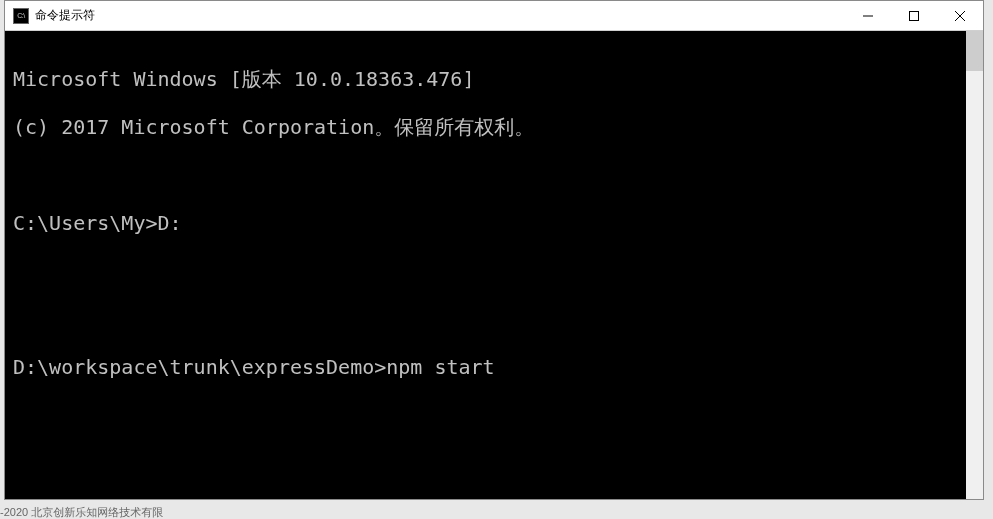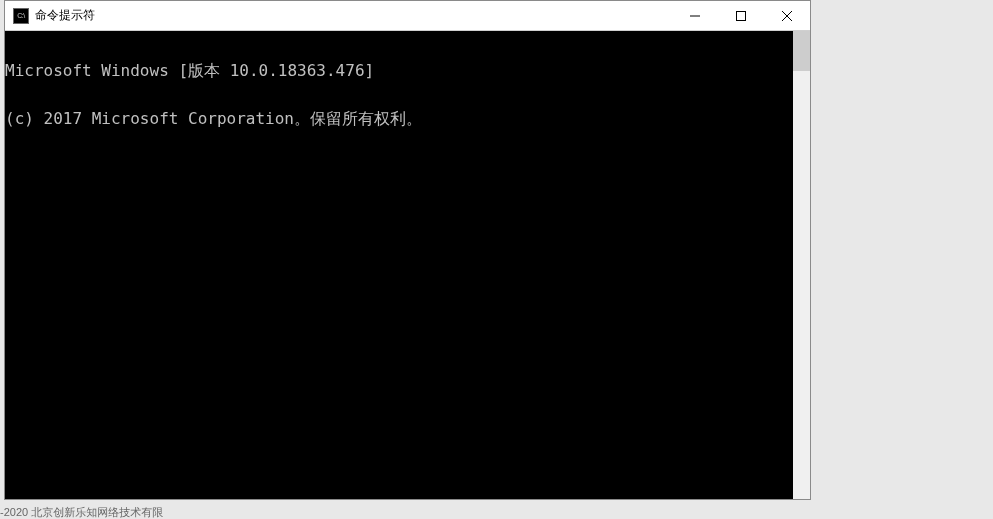--- a/index.html
+++ b/index.html
@@ -16,21 +16,21 @@
       color: #888;
       font-size: 12px;
       font-family: sans-serif;
     }
     .bg1 { top: 200px; left: 5px; }
     .bg3 { top: 505px; left: 0; color: #666; font-size: 11px; }
     .window {
       position: absolute;
       top: 0;
       left: 4px;
-      width: 807px;
+      width: 980px;
       height: 500px;
       background: #fff;
       border: 1px solid #8a8a8a;
       display: flex;
       flex-direction: column;
     }
     .titlebar {
       height: 30px;
       background: #fff;
       display: flex;
@@ -78,23 +78,23 @@
       flex: 1;
       background: #000;
       position: relative;
       display: flex;
     }
     .terminal {
       flex: 1;
       background: #000;
       color: #c0c0c0;
       font-family: "NSimSun", "SimSun", "Consolas", monospace;
-      font-size: 16px;
+      font-size: 20px;
       line-height: 16px;
-      padding: 0;
+      padding: 8px;
       white-space: pre;
       overflow: hidden;
     }
     .terminal-line {
       min-height: 16px;
     }
     .scrollbar {
       width: 17px;
       background: #f0f0f0;
       position: relative;
@@ -137,20 +137,22 @@
             <line x1="10" y1="0" x2="0" y2="10" stroke="#000" stroke-width="1"></line>
           </svg>
       </div>
     </div>
   </div>
   <div class="terminal-area">
     <div class="terminal">
       <div class="terminal-line">Microsoft Windows [版本 10.0.18363.476]</div>
       <div class="terminal-line">(c) 2017 Microsoft Corporation。保留所有权利。</div>
       <div class="terminal-line"></div>
+      <div class="terminal-line">C:\Users\My&gt;D:</div>
       <div class="terminal-line"></div>
       <div class="terminal-line"></div>
+      <div class="terminal-line">D:\workspace\trunk\expressDemo&gt;npm start</div>
     </div>
     <div class="scrollbar">
       <div class="scrollbar-thumb"></div>
     </div>
   </div>
 </div>
 
 </body></html>

